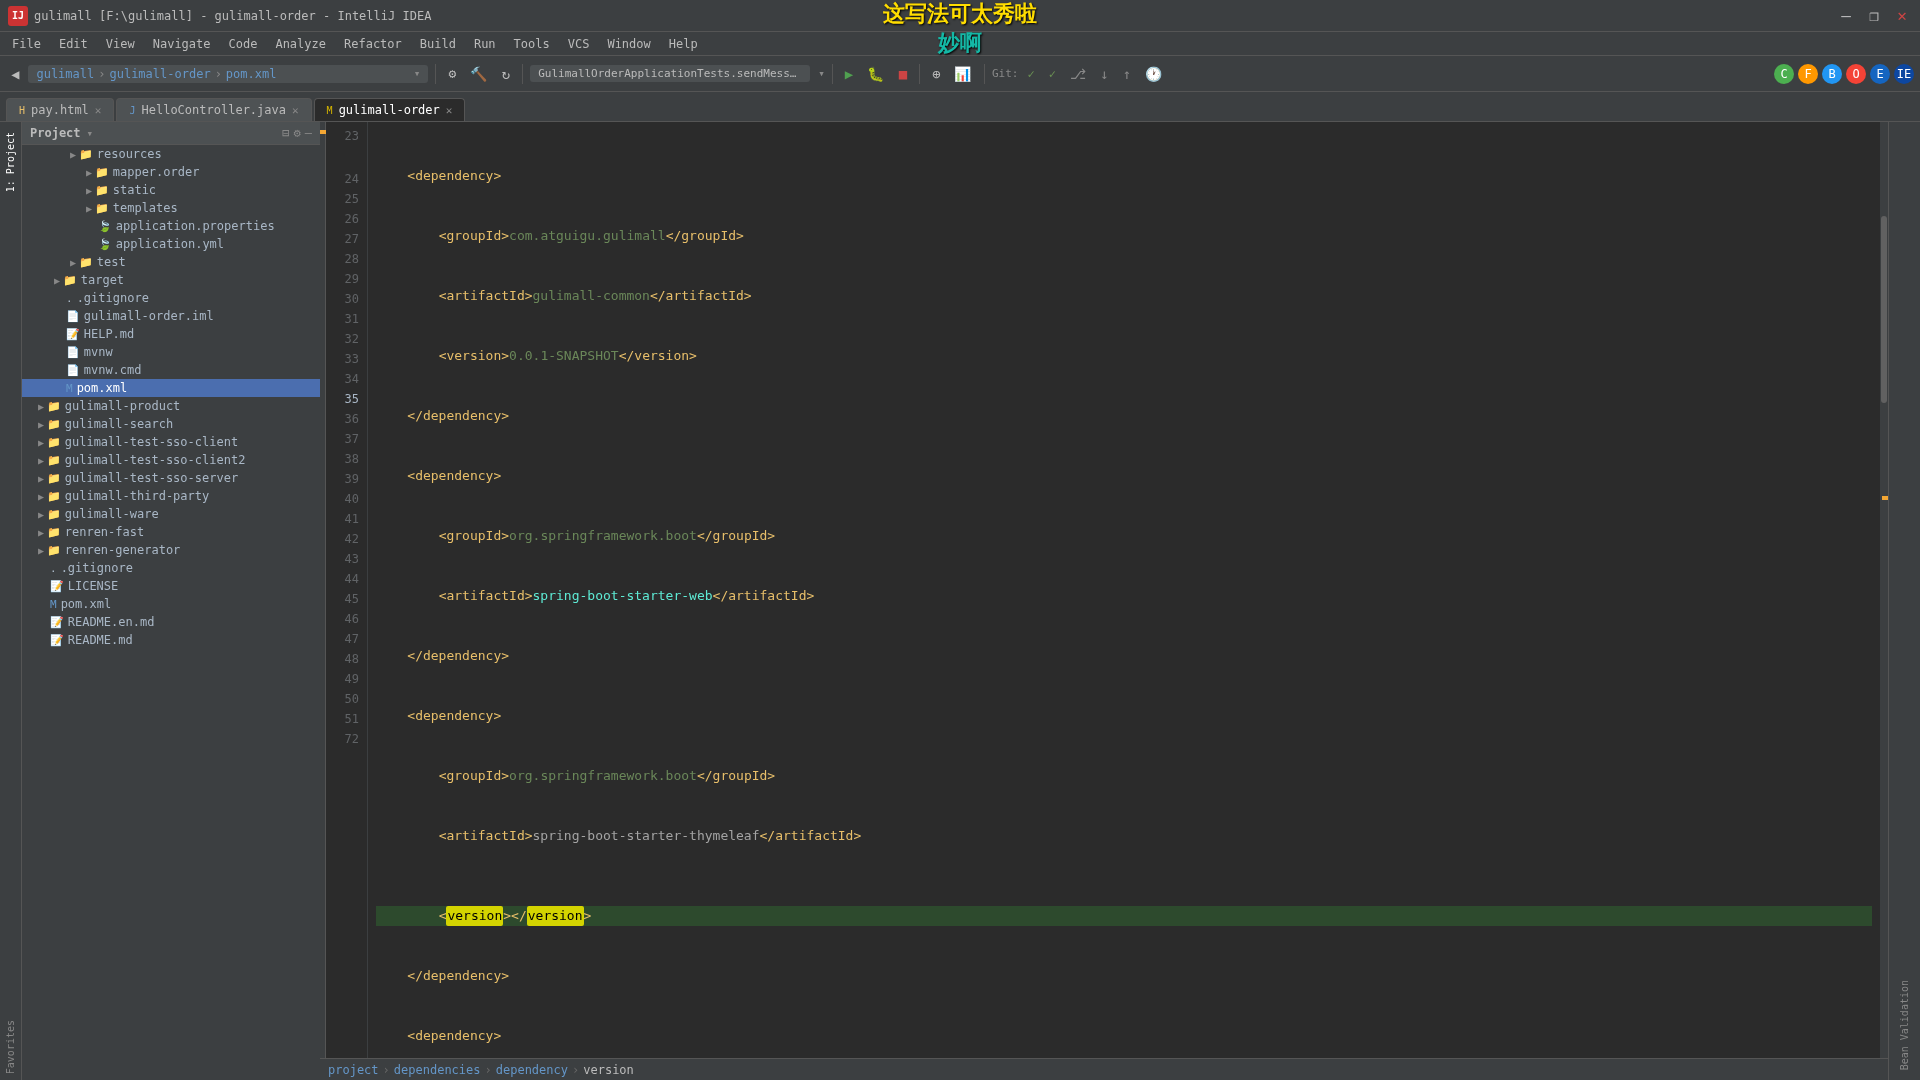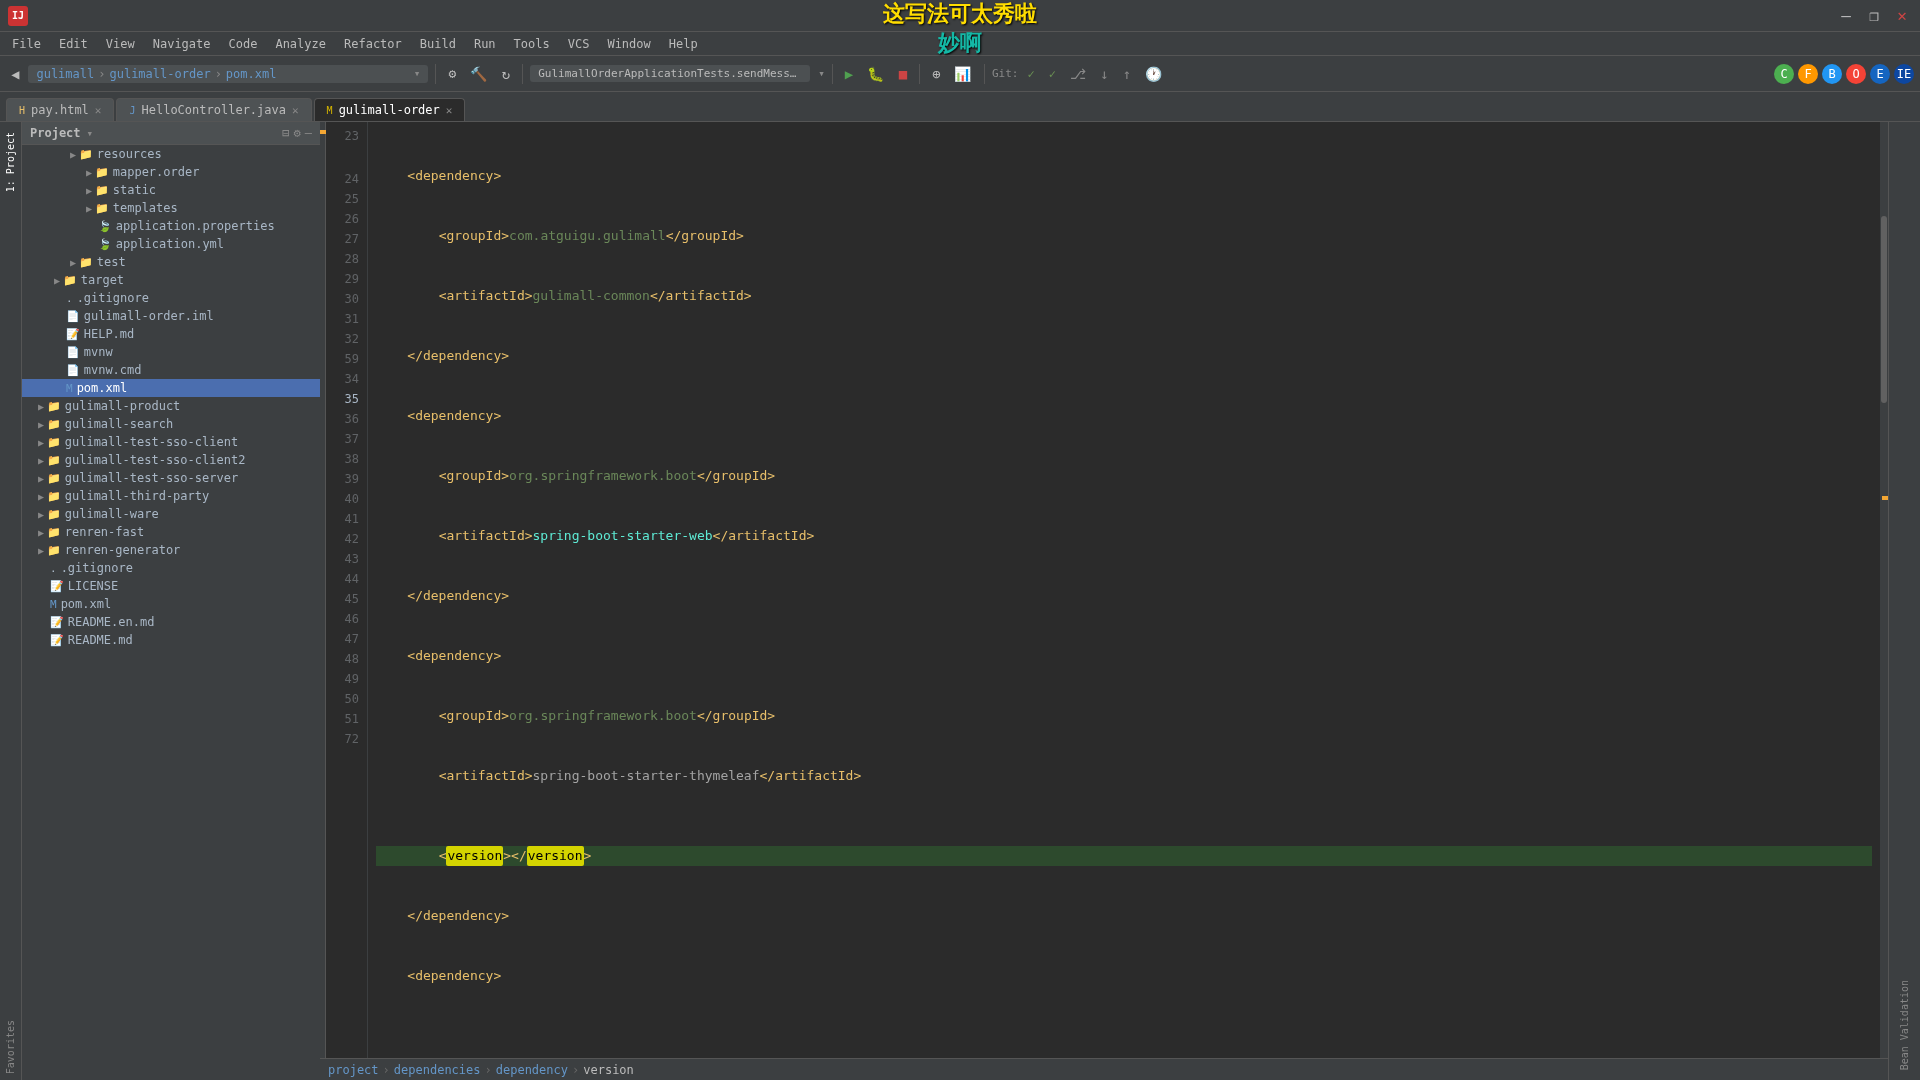--- a/index.html
+++ b/index.html
@@ -236,20 +236,21 @@
 </head>
 <body>
 
 <div id="overlay-annotation">
   <div style="font-size:22px;color:#ffdd00;text-shadow:1px 1px 2px #000;font-family:sans-serif;">这写法可太秀啦</div>
   <div style="font-size:22px;color:#14b8a6;text-shadow:1px 1px 2px #000;font-family:sans-serif;">妙啊</div>
 </div>
 
 <div id="titlebar">
   <div style="width:20px;height:20px;background:#cc3333;border-radius:3px;margin-right:6px;display:flex;align-items:center;justify-content:center;color:#fff;font-size:10px;font-weight:bold;">IJ</div>
+  <div style="color:#bbb;font-size:12px;flex:1;">gulimall [F:\gulimall] - gulimall-order - IntelliJ IDEA</div>
   <div class="controls">
     <span class="ctrl-btn">—</span>
     <span class="ctrl-btn">❐</span>
     <span class="ctrl-btn" style="color:#cc4444;">✕</span>
   </div>
 </div>
 
 <div id="menubar">
   <span class="menu-item">File</span>
   <span class="menu-item">Edit</span>
@@ -503,21 +504,21 @@
         <div style="line-height:20px;">23</div>
         <div style="line-height:20px;margin-top:23px;">24</div>
         <div style="line-height:20px;">25</div>
         <div style="line-height:20px;">26</div>
         <div style="line-height:20px;">27</div>
         <div style="line-height:20px;">28</div>
         <div style="line-height:20px;">29</div>
         <div style="line-height:20px;">30</div>
         <div style="line-height:20px;">31</div>
         <div style="line-height:20px;">32</div>
-        <div style="line-height:20px;">59</div>
+        <div style="line-height:20px;">33</div>
         <div style="line-height:20px;">34</div>
         <div style="line-height:20px;color:#a9b7c6;">35</div>
         <div style="line-height:20px;">36</div>
         <div style="line-height:20px;">37</div>
         <div style="line-height:20px;">38</div>
         <div style="line-height:20px;">39</div>
         <div style="line-height:20px;">40</div>
         <div style="line-height:20px;">41</div>
         <div style="line-height:20px;">42</div>
         <div style="line-height:20px;">43</div>
@@ -536,20 +537,23 @@
         <div class="line">
           <span style="color:#e8bf6a;">    &lt;dependency&gt;</span>
         </div>
         <div class="line">
           <span style="color:#a9b7c6;">        </span><span style="color:#e8bf6a;">&lt;groupId&gt;</span><span style="color:#6a8759;">com.atguigu.gulimall</span><span style="color:#e8bf6a;">&lt;/groupId&gt;</span>
         </div>
         <div class="line">
           <span style="color:#a9b7c6;">        </span><span style="color:#e8bf6a;">&lt;artifactId&gt;</span><span style="color:#6a8759;">gulimall-common</span><span style="color:#e8bf6a;">&lt;/artifactId&gt;</span>
         </div>
         <div class="line">
+          <span style="color:#a9b7c6;">        </span><span style="color:#e8bf6a;">&lt;version&gt;</span><span style="color:#6a8759;">0.0.1-SNAPSHOT</span><span style="color:#e8bf6a;">&lt;/version&gt;</span>
+        </div>
+        <div class="line">
           <span style="color:#e8bf6a;">    &lt;/dependency&gt;</span>
         </div>
         <div class="line">
           <span style="color:#e8bf6a;">    &lt;dependency&gt;</span>
         </div>
         <div class="line">
           <span style="color:#a9b7c6;">        </span><span style="color:#e8bf6a;">&lt;groupId&gt;</span><span style="color:#6a8759;">org.springframework.boot</span><span style="color:#e8bf6a;">&lt;/groupId&gt;</span>
         </div>
         <div class="line">
           <span style="color:#a9b7c6;">        </span><span style="color:#e8bf6a;">&lt;artifactId&gt;</span><span style="color:#5eead4;">spring-boot-starter-web</span><span style="color:#e8bf6a;">&lt;/artifactId&gt;</span>

